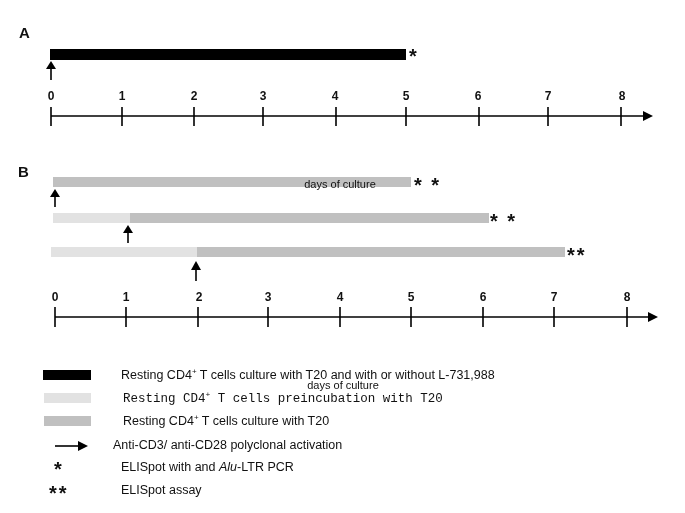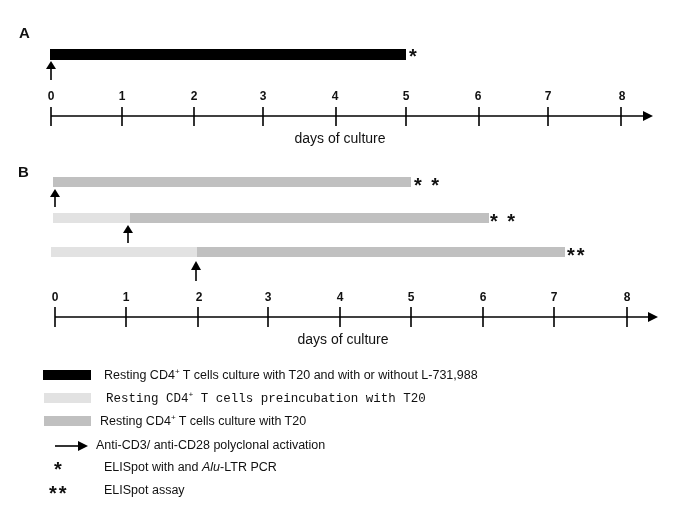--- a/index.html
+++ b/index.html
@@ -1,23 +1,23 @@
 <!DOCTYPE html>
 <html><head>
 <meta charset="utf-8">
 <style>
   html, body { margin:0; padding:0; background:#fff; }
   body { width:685px; height:513px; position:relative; overflow:hidden;
          font-family:"Liberation Sans", sans-serif; color:#111; }
   .abs { position:absolute; }
   .panel-label { font-weight:bold; font-size:15px; }
   .tick-label { font-weight:bold; font-size:12px; transform:translateX(-50%); }
-  .axis-title { font-size:14px; transform:translateX(-50%); }
+  .axis-title { font-size:11px; transform:translateX(-50%);margin-top:48px; }
   .star { font-weight:bold; font-size:20px; line-height:1; }
-  .legend-text { font-size:12.5px; white-space:nowrap; }
+  .legend-text { font-size:12.5px; white-space:nowrap;margin-left:17px; }
   .legend-text sup { font-size:8px; }
   svg { position:absolute; left:0; top:0; }
 </style>
 </head>
 <body>
 
 <svg width="685" height="513">
   <defs>
     <marker id="ah" markerWidth="8" markerHeight="8" refX="4" refY="4" orient="auto">
       <path d="M0,0 L8,4 L0,8 z" fill="#000"></path>
@@ -118,21 +118,21 @@
 <div class="abs tick-label" style="left:554px; top:290px;">7</div>
 <div class="abs tick-label" style="left:627px; top:290px;">8</div>
 <div class="abs axis-title" style="left:343px; top:331px;">days of culture</div>
 
 <div class="abs legend-text" style="left:104px; top:367px;">
   <span>Resting CD4</span><sup>+</sup><span> T cells culture with T20 and with or without L-731,988</span>
 </div>
 <div class="abs legend-text" style="left:106px; top:390px;font-family:Liberation Mono, monospace;">
   <span>Resting CD4</span><sup>+</sup><span> T cells preincubation with T20</span>
 </div>
-<div class="abs legend-text" style="left:100px; top:413px;">
+<div class="abs legend-text" style="left:106px; top:413px;">
   <span>Resting CD4</span><sup>+</sup><span> T cells culture with T20</span>
 </div>
 <div class="abs legend-text" style="left:96px; top:438px;">
   <span>Anti-CD3/ anti-CD28 polyclonal activation</span>
 </div>
 <div class="abs star" style="left:54px; top:459px;">*</div>
 <div class="abs legend-text" style="left:104px; top:460px;">
   <span>ELISpot with and </span><i>Alu</i><span>-LTR PCR</span>
 </div>
 <div class="abs star" style="left:49px; top:483px; letter-spacing:2px;">**</div>

